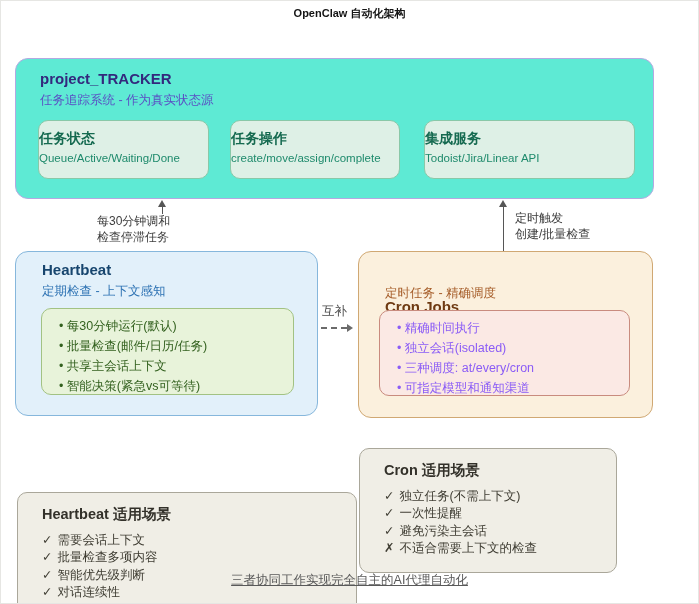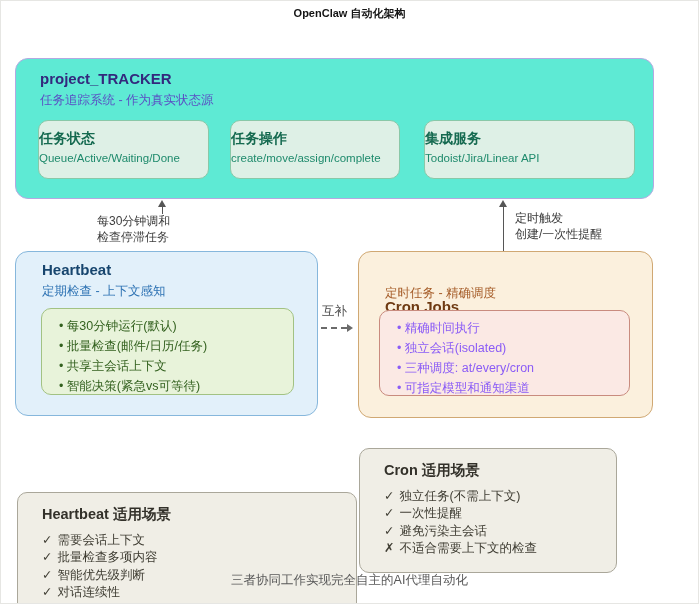--- a/index.html
+++ b/index.html
@@ -65,21 +65,21 @@
   
   .scenario { position:absolute; top:447px; height:125px; background:#f0eee6;
           border:1px solid #aaa79a; border-radius:10px; padding:12px 0 0 24px; }
   .scenario-left  { left:16px;  width:340px;margin-top:44px; }
   .scenario-right { left:358px; width:258px;padding-left:24px; }
   .sc-title { font-size:14.5px; font-weight:bold; color:#33312a; margin-bottom:8px; }
   .sc-item  { font-size:12.5px; color:#3f3d33; line-height:17.4px; white-space:nowrap; }
   .sc-item .mark { margin-right:5px; }
 
   .footer { position:absolute; top:571px; left:0; width:100%; text-align:center;
-          font-size:12.5px; color:#595959; }
+          font-size:12.5px; color:#595959;text-decoration:underline; }
 </style>
 </head>
 <body>
 
 <div class="page">
 
   <div class="diagram-title">OpenClaw 自动化架构</div>
 
   <div class="tracker">
     <div class="tracker-title">project_TRACKER</div>
@@ -103,21 +103,21 @@
   <div class="vline arrow-left-line"></div>
   <div class="arrow-label label-left">
     <div>每30分钟调和</div>
     <div>检查停滞任务</div>
   </div>
 
   <div class="head-up arrow-right-head"></div>
   <div class="vline arrow-right-line"></div>
   <div class="arrow-label label-right">
     <div>定时触发</div>
-    <div>创建/一次性提醒</div>
+    <div>创建/批量检查</div>
   </div>
 
   <div class="heartbeat">
     <div class="hb-title">Heartbeat</div>
     <div class="hb-sub">定期检查 - 上下文感知</div>
     <div class="hb-panel">
       <div class="li">每30分钟运行(默认)</div>
       <div class="li">批量检查(邮件/日历/任务)</div>
       <div class="li">共享主会话上下文</div>
       <div class="li">智能决策(紧急vs可等待)</div>

